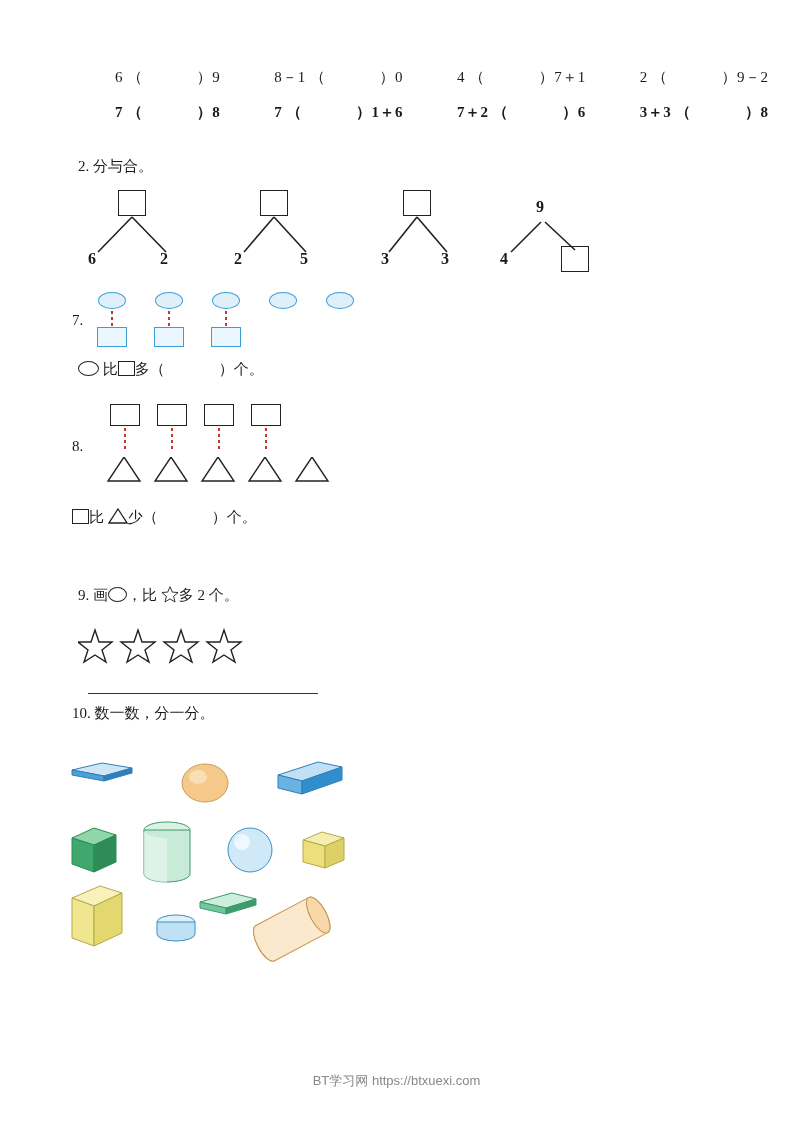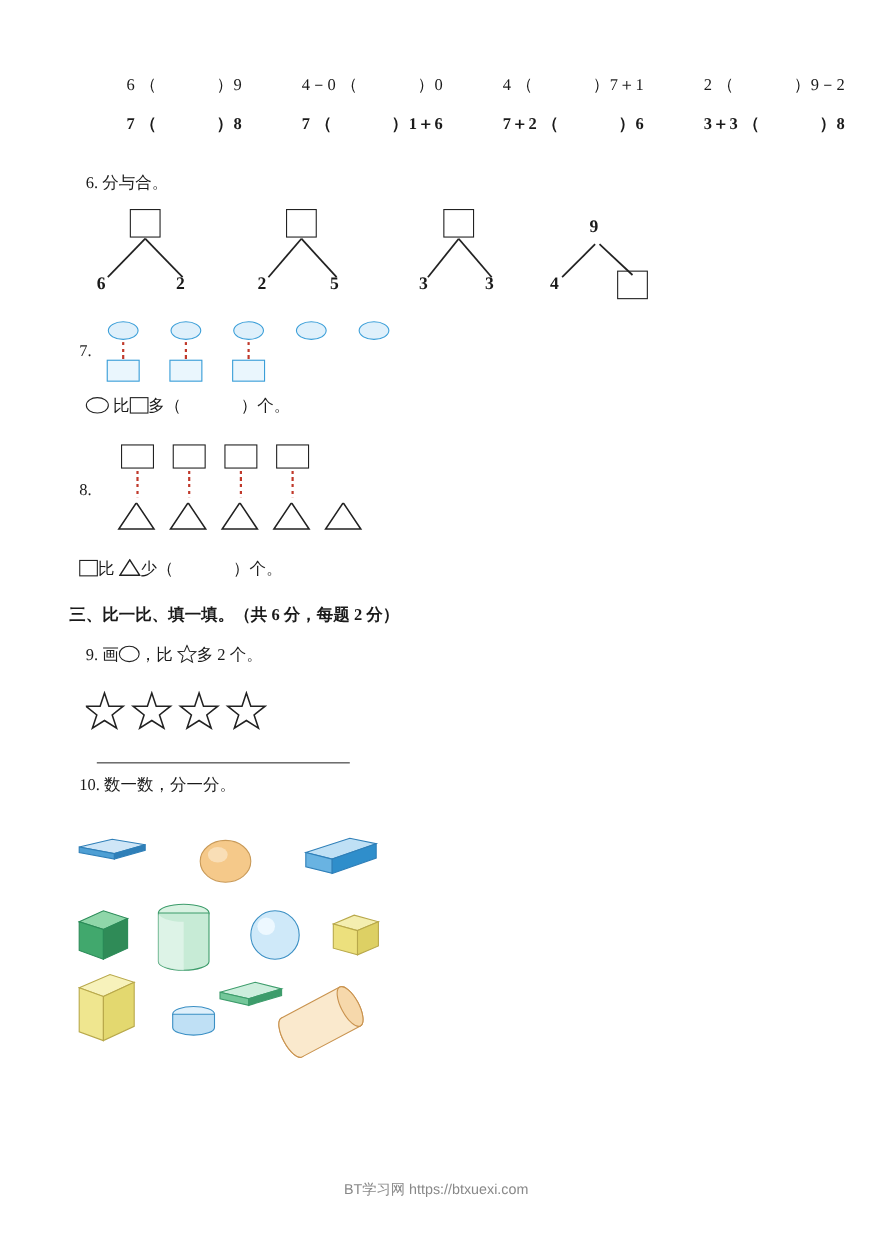--- a/index.html
+++ b/index.html
@@ -135,21 +135,21 @@
 
 <div class="page">
 
   <div class="row-compare" style="left:78px; top:68px;">
     <span class="cmp-item">
       <span>6</span>
       （<span class="paren-gap"></span>）<span>9</span>
     </span>
     &nbsp;&nbsp;
     <span class="cmp-item">
-      <span>4－0</span>
+      <span>8－1</span>
       （<span class="paren-gap"></span>）<span>0</span>
     </span>
     &nbsp;&nbsp;
     <span class="cmp-item">
       <span>4</span>
       （<span class="paren-gap"></span>）<span>7＋1</span>
     </span>
     &nbsp;&nbsp;
     <span class="cmp-item">
       <span>2</span>
@@ -172,21 +172,21 @@
       <span>7＋2</span>
       （<span class="paren-gap"></span>）<span>6</span>
     </span>
     &nbsp;&nbsp;
     <span class="cmp-item">
       <span>3＋3</span>
       （<span class="paren-gap"></span>）<span>8</span>
     </span>
   </div>
 
-  <div class="q-label" style="left:78px; top:157px;">6. 分与合。</div>
+  <div class="q-label" style="left:78px; top:157px;">2. 分与合。</div>
 
   <div class="bond" style="left:78px; top:190px; width:120px; height:90px;">
     <div class="sq" style="left:40px; top:0px;"></div>
     <svg width="120" height="90">
       <line x1="54" y1="27" x2="20" y2="62" stroke="#222" stroke-width="1.6"></line>
       <line x1="54" y1="27" x2="88" y2="62" stroke="#222" stroke-width="1.6"></line>
     </svg>
     <div class="num" style="left:10px; top:60px;">6</div>
     <div class="num" style="left:82px; top:60px;">2</div>
   </div>
@@ -262,21 +262,20 @@
     <polygon points="208,0 224,24 192,24" fill="none" stroke="#222" stroke-width="1.4"></polygon>
   </svg>
 
   <div class="q-label" style="left:72px; top:508px;">
     <span class="inline-sq"></span><span>比</span>
     <svg width="20" height="16" viewBox="0 0 20 16" style="vertical-align:-2px">
         <polygon points="10,1 19,15 1,15" fill="none" stroke="#222" stroke-width="1.3"></polygon>
       </svg><span>少（</span><span class="paren-gap"></span><span>）个。</span>
   </div>
 
-  <div class="sec-title bold" style="left:63px; top:550px;">三、比一比、填一填。（共 6 分，每题 2 分）</div>
 
   <div class="q-label" style="left:78px; top:586px;">
     <span>9. 画</span><span class="inline-ellipse" style="width:19px;border-radius:50%;"></span><span>，比</span>
     <svg width="18" height="17" viewBox="0 0 24 24" style="vertical-align:-3px">
         <polygon points="12,1 15.2,8.6 23.4,9.2 17.1,14.6 19.1,22.6 12,18.2 4.9,22.6 6.9,14.6 0.6,9.2 8.8,8.6" fill="none" stroke="#222" stroke-width="1.3"></polygon>
       </svg><span>多 2 个。</span>
   </div>
 
   <svg width="180" height="36" style="position:absolute; left:78px; top:628px;">
     <polygon points="17,2 21,14 34,14 24,22 28,34 17,27 6,34 10,22 0,14 13,14" fill="none" stroke="#222" stroke-width="1.4"></polygon>

